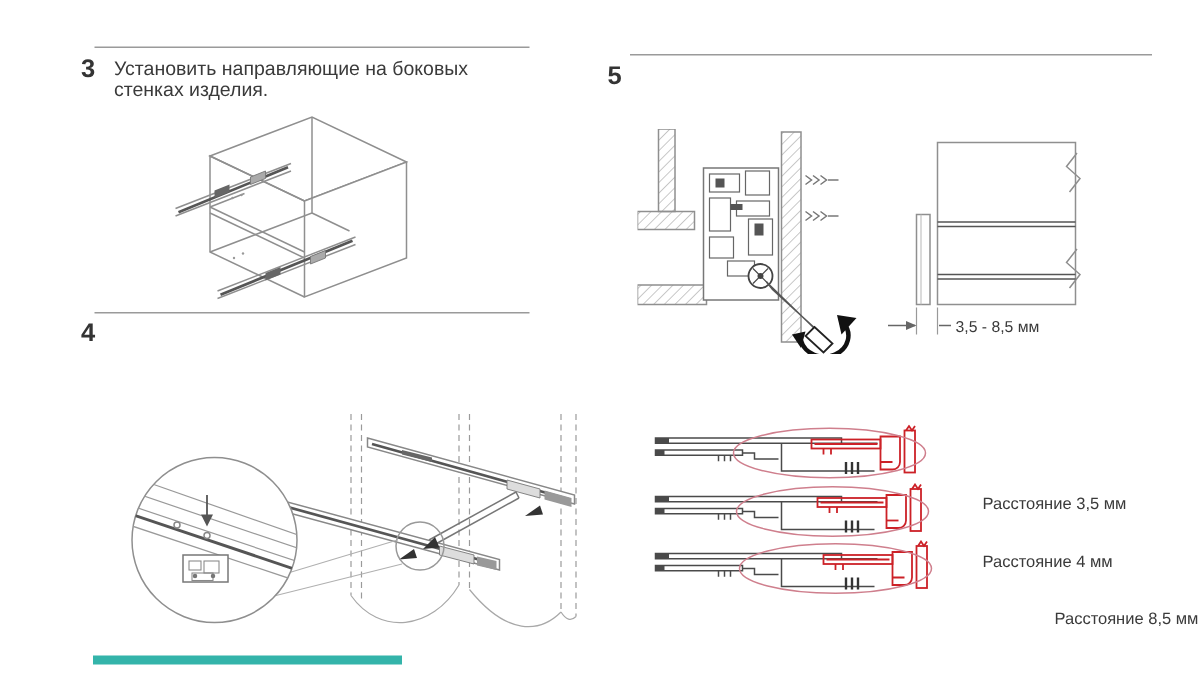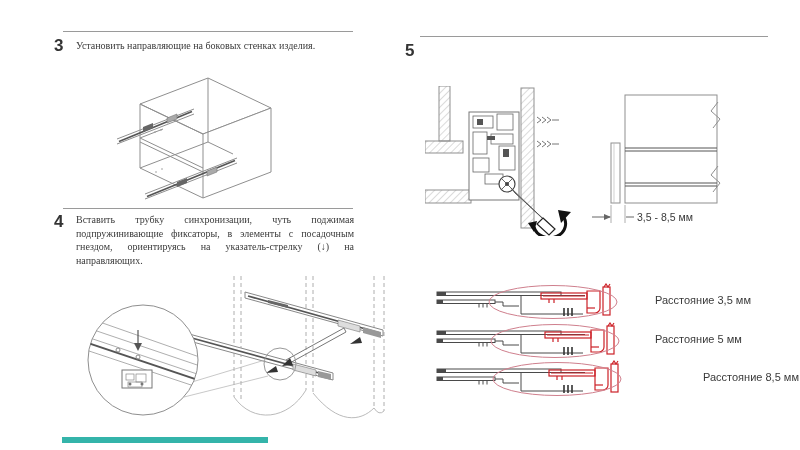--- a/index.html
+++ b/index.html
@@ -4,25 +4,25 @@
 <style>
   * { box-sizing: border-box; }
   html, body { margin: 0; padding: 0; background: #ffffff; }
   .page {
     position: relative; width: 800px; height: 450px; overflow: hidden;
     background: #ffffff; color: #3a3a3a;
     font-family: "Liberation Sans", sans-serif;
   }
   .rule { position: absolute; height: 1px; background: #9a9a9a; }
   .step-num { position: absolute; font-size: 17px; font-weight: bold; line-height: 1; color: #343434; }
-  .step-text { position: absolute; font-size: 10px; line-height: 13.6px; font-family: Liberation Serif, serif; }
+  .step-text { position: absolute; font-size: 13px; line-height: 13.6px; }
   .just { text-align: justify; }
   .diagram { position: absolute; }
   .section-title { position: absolute; font-size: 11px; }
-  .row-label { position: absolute; font-size: 11px; white-space: nowrap; }
+  .row-label { position: absolute; font-size: 11px; white-space: nowrap; margin-top: 36px; }
   .footer-bar { position: absolute; left: 62px; top: 437px; width: 206px; height: 6px; background: #34b4aa; }
 </style>
 </head>
 <body>
 
 <svg width="0" height="0" style="position:absolute" aria-hidden="true">
   <defs>
     <pattern id="hatch" patternUnits="userSpaceOnUse" width="5" height="5" patternTransform="rotate(45)">
       <line x1="0" y1="0" x2="0" y2="5" stroke="#bdbdbd" stroke-width="1.1"></line>
     </pattern>
@@ -83,21 +83,20 @@
       <line x1="30" y1="122" x2="122" y2="86" stroke="#8f8f8f"></line>
       <line x1="30" y1="127" x2="122" y2="91" stroke="#8f8f8f"></line>
       <line x1="32" y1="124.5" x2="120" y2="88.5" stroke="#555555" stroke-width="1.8"></line>
       <polygon points="62,110 72,106 72,111 62,115" fill="#666666"></polygon>
       <polygon points="92,99 102,95 102,100 92,104" fill="#aaaaaa" stroke="#777777" stroke-width="0.6"></polygon>
     </g>
   </svg>
 
   <div class="rule" style="left:63px; top:208px; width:290px;"></div>
   <div class="step-num" style="left:54px; top:213px;">4</div>
-  <div class="step-text just" style="left:76px; top:213px; width:278px;">Вставить трубку синхронизации, чуть поджимая подпружинивающие фиксаторы, в элементы с посадочным гнездом, ориентируясь на указатель-стрелку (↓) на направляющих.</div>
 
   <svg class="diagram" style="left:38px; top:272px;" width="350" height="165" viewBox="0 0 350 165">
     <defs>
       <clipPath id="magclip">
           <circle cx="105" cy="88" r="55"></circle>
         </clipPath>
     </defs>
 
     <g stroke="#9a9a9a" stroke-width="0.8" fill="none" stroke-dasharray="4 3">
       <line x1="196" y1="4" x2="196" y2="125"></line>
@@ -249,21 +248,21 @@
   </svg>
   <div class="row-label" style="left:655px; top:294px;">Расстояние 3,5 мм</div>
 
   <svg class="diagram" style="left:433px; top:322px;" width="215" height="38" viewBox="0 0 215 38">
     <use href="#profile-black" xlink:href="#profile-black"></use>
     <g transform="translate(4,0)">
         <use href="#profile-red" xlink:href="#profile-red"></use>
       </g>
     <ellipse cx="122" cy="19" rx="64" ry="16.5" stroke="#cf7f8d" fill="none"></ellipse>
   </svg>
-  <div class="row-label" style="left:655px; top:333px;">Расстояние 5 мм</div>
+  <div class="row-label" style="left:655px; top:333px;">Расстояние 4 мм</div>
 
   <svg class="diagram" style="left:433px; top:360px;" width="215" height="38" viewBox="0 0 215 38">
     <use href="#profile-black" xlink:href="#profile-black"></use>
     <g transform="translate(8,0)">
         <use href="#profile-red" xlink:href="#profile-red"></use>
       </g>
     <ellipse cx="124" cy="19" rx="64" ry="16.5" stroke="#cf7f8d" fill="none"></ellipse>
   </svg>
   <div class="row-label" style="left:655px; top:371px;padding-left:48px;">Расстояние 8,5 мм</div>
 

